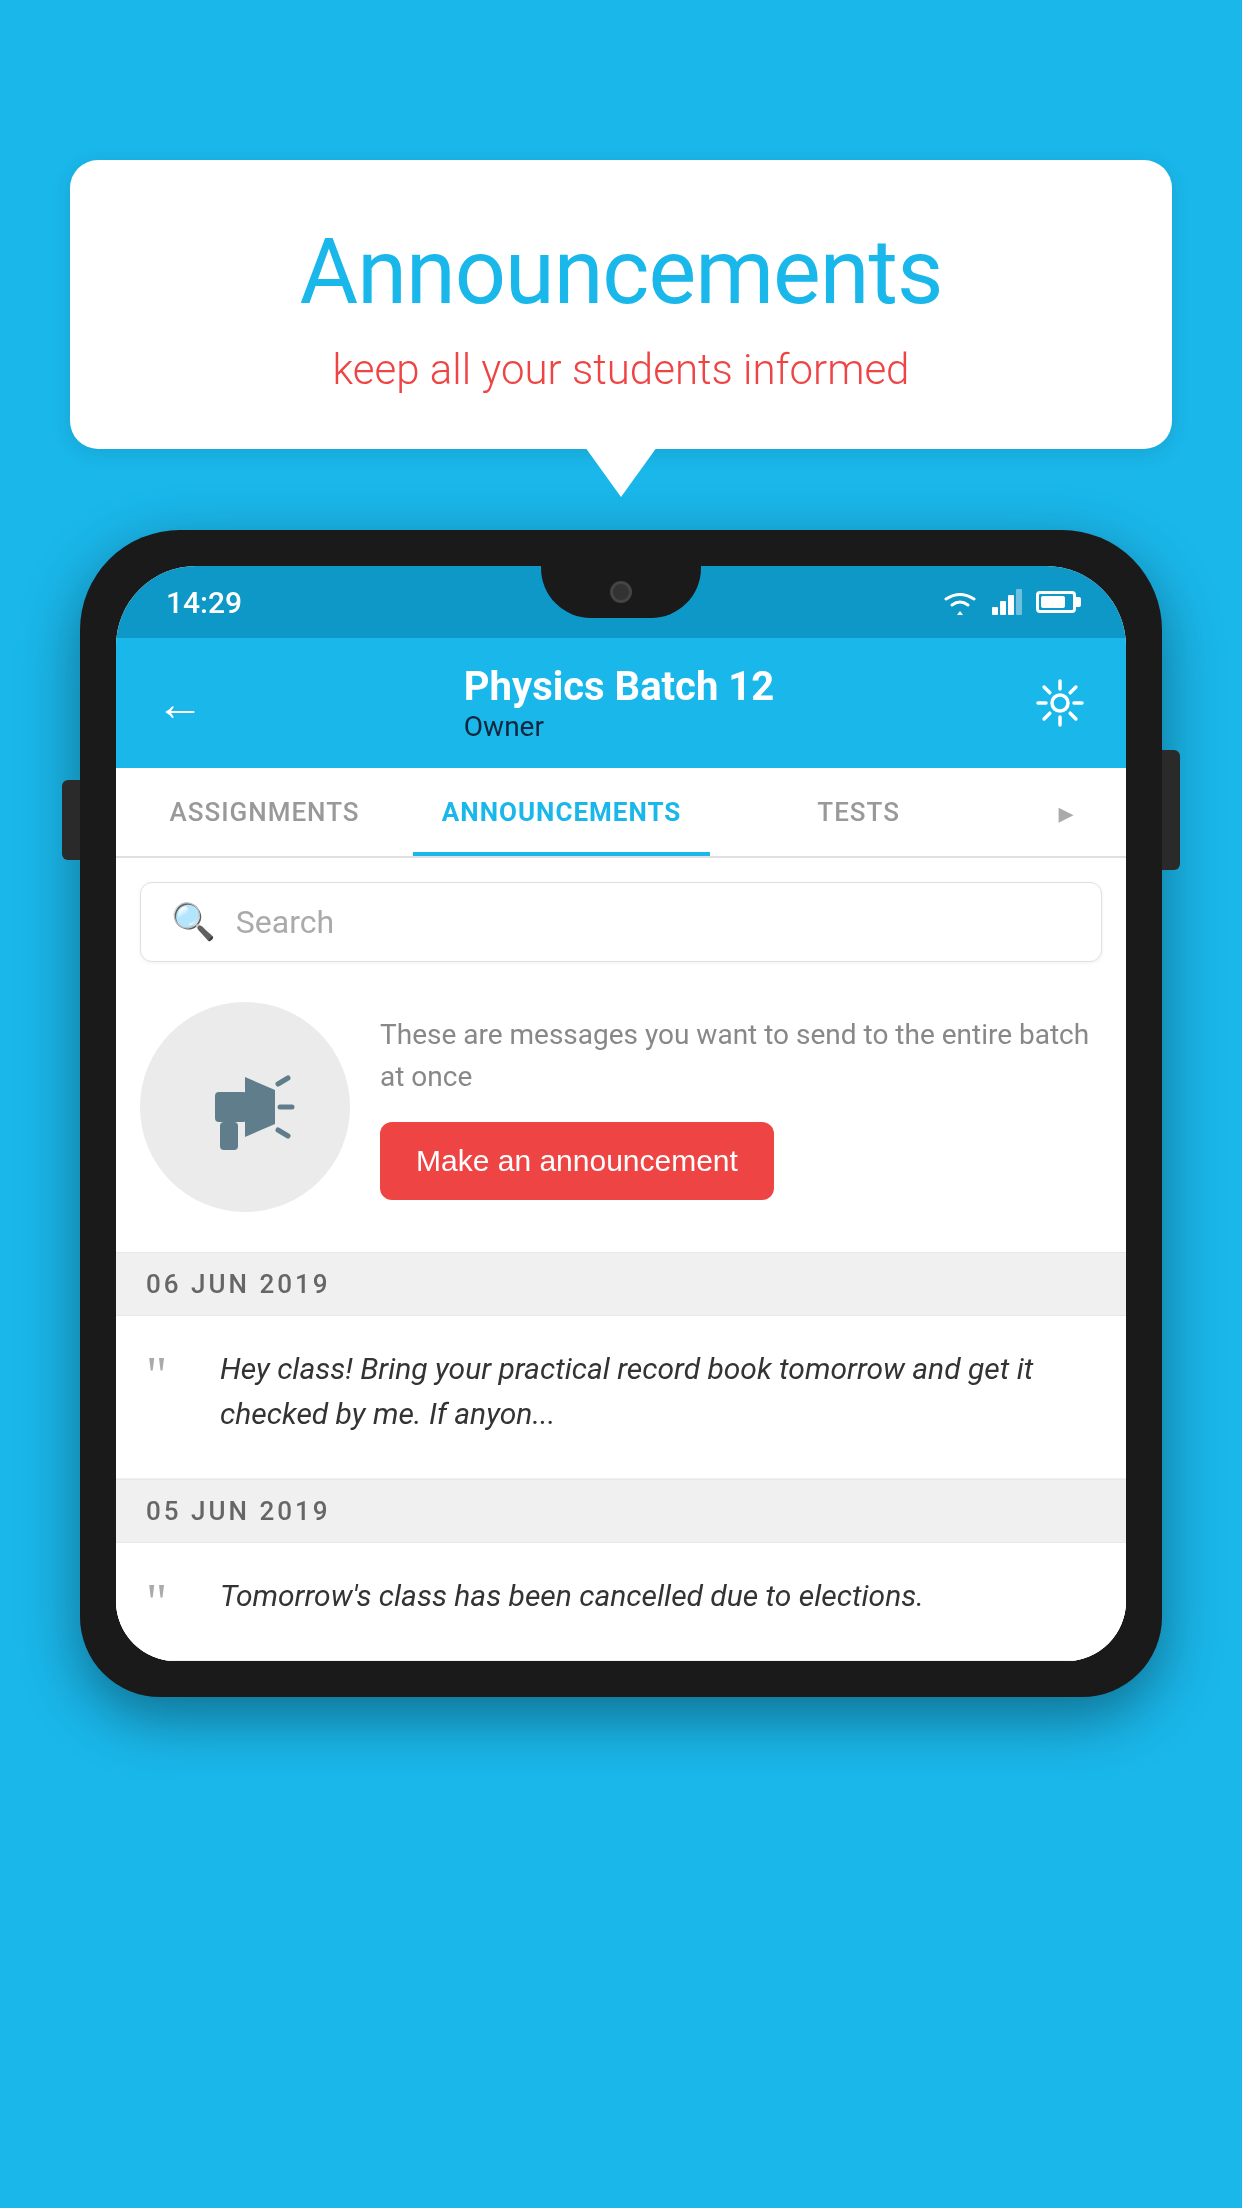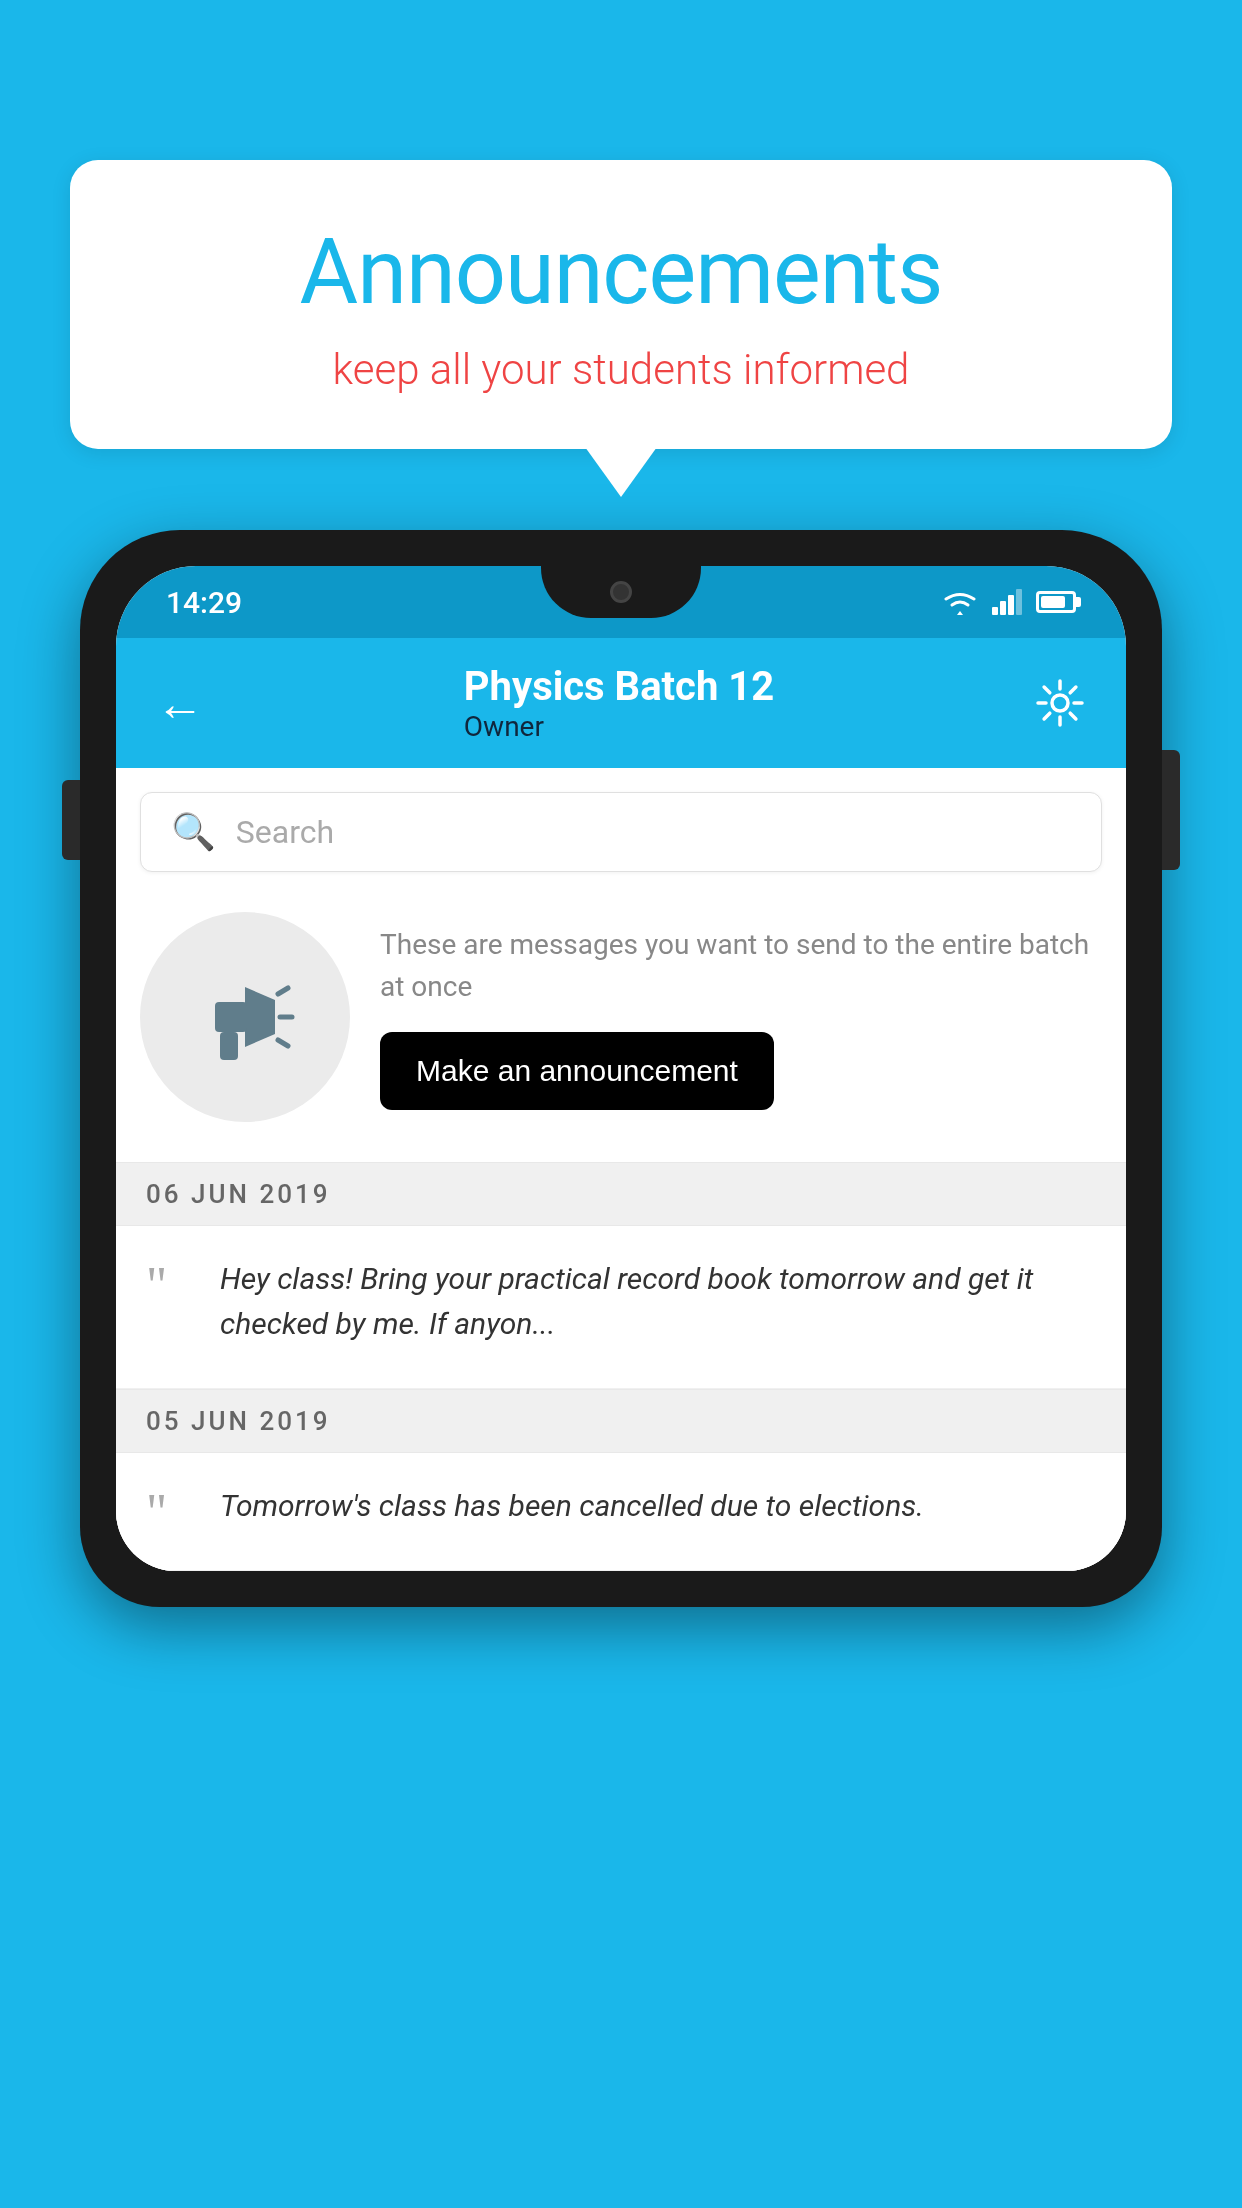--- a/index.html
+++ b/index.html
@@ -328,21 +328,21 @@
     }
 
     .cta-description {
       font-size: 28px;
       color: #888;
       line-height: 1.5;
       margin-bottom: 24px;
     }
 
     .make-announcement-btn {
-      background: #000000;
+      background: #ef4444;
       color: white;
       border: none;
       border-radius: 12px;
       padding: 22px 36px;
       font-size: 30px;
       font-weight: 500;
       cursor: pointer;
       display: inline-block;
     }
 
@@ -439,20 +439,32 @@
         <div class="header-title-group">
           <div class="header-batch-name">Physics Batch 12</div>
           <div class="header-role">Owner</div>
         </div>
         <svg class="settings-icon" viewBox="0 0 52 52" fill="white">
           <circle cx="26" cy="26" r="8" stroke="white" stroke-width="3.5" fill="none"></circle>
           <path d="M26 4 L26 12 M26 40 L26 48 M4 26 L12 26 M40 26 L48 26 M10.1 10.1 L15.8 15.8 M36.2 36.2 L41.9 41.9 M41.9 10.1 L36.2 15.8 M15.8 36.2 L10.1 41.9" stroke="white" stroke-width="3.5" stroke-linecap="round"></path>
         </svg>
       </div>
 
+      <div class="tabs-bar">
+        <div class="tab-item">
+          <span>ASSIGNMENTS</span>
+        </div>
+        <div class="tab-item active">
+          <span>ANNOUNCEMENTS</span>
+        </div>
+        <div class="tab-item">
+          <span>TESTS</span>
+        </div>
+        <div class="tab-item" style="flex:0.4; font-size:30px; color:#aaa;">▸</div>
+      </div>
 
       <div class="content-area">
 
         <div class="search-bar">
           <span class="search-magnifier">🔍</span>
           <span class="search-placeholder">Search</span>
         </div>
 
         <div class="cta-section">
           <div class="megaphone-circle">

